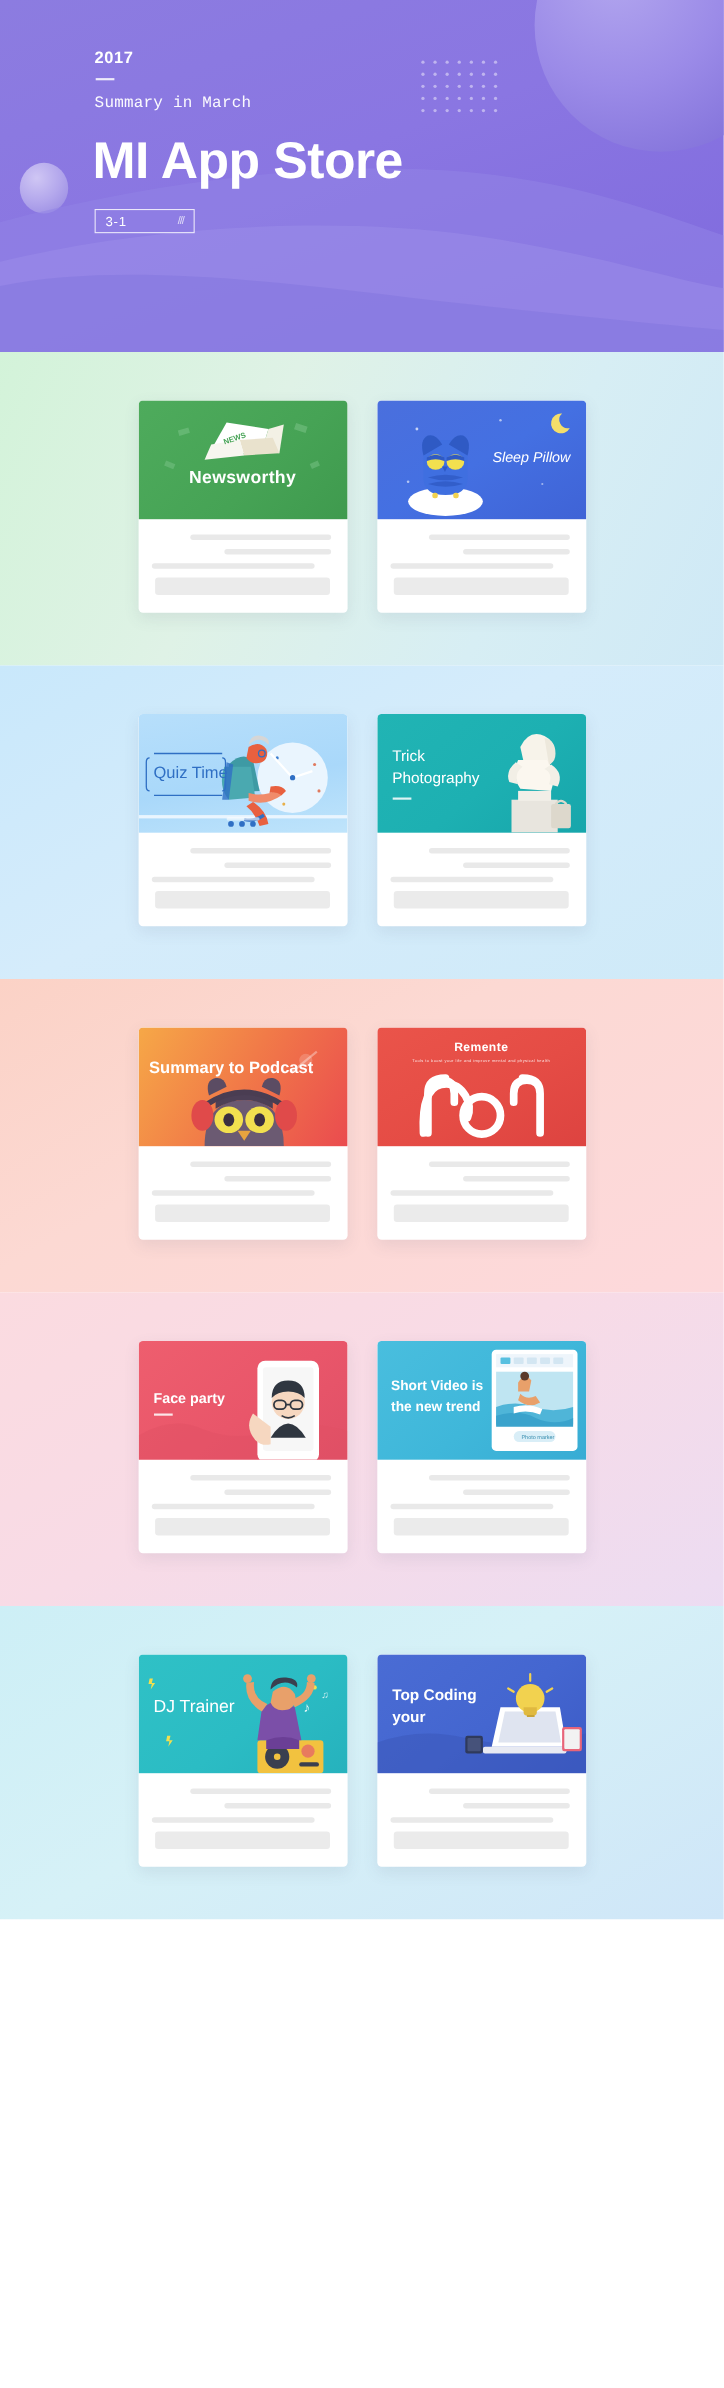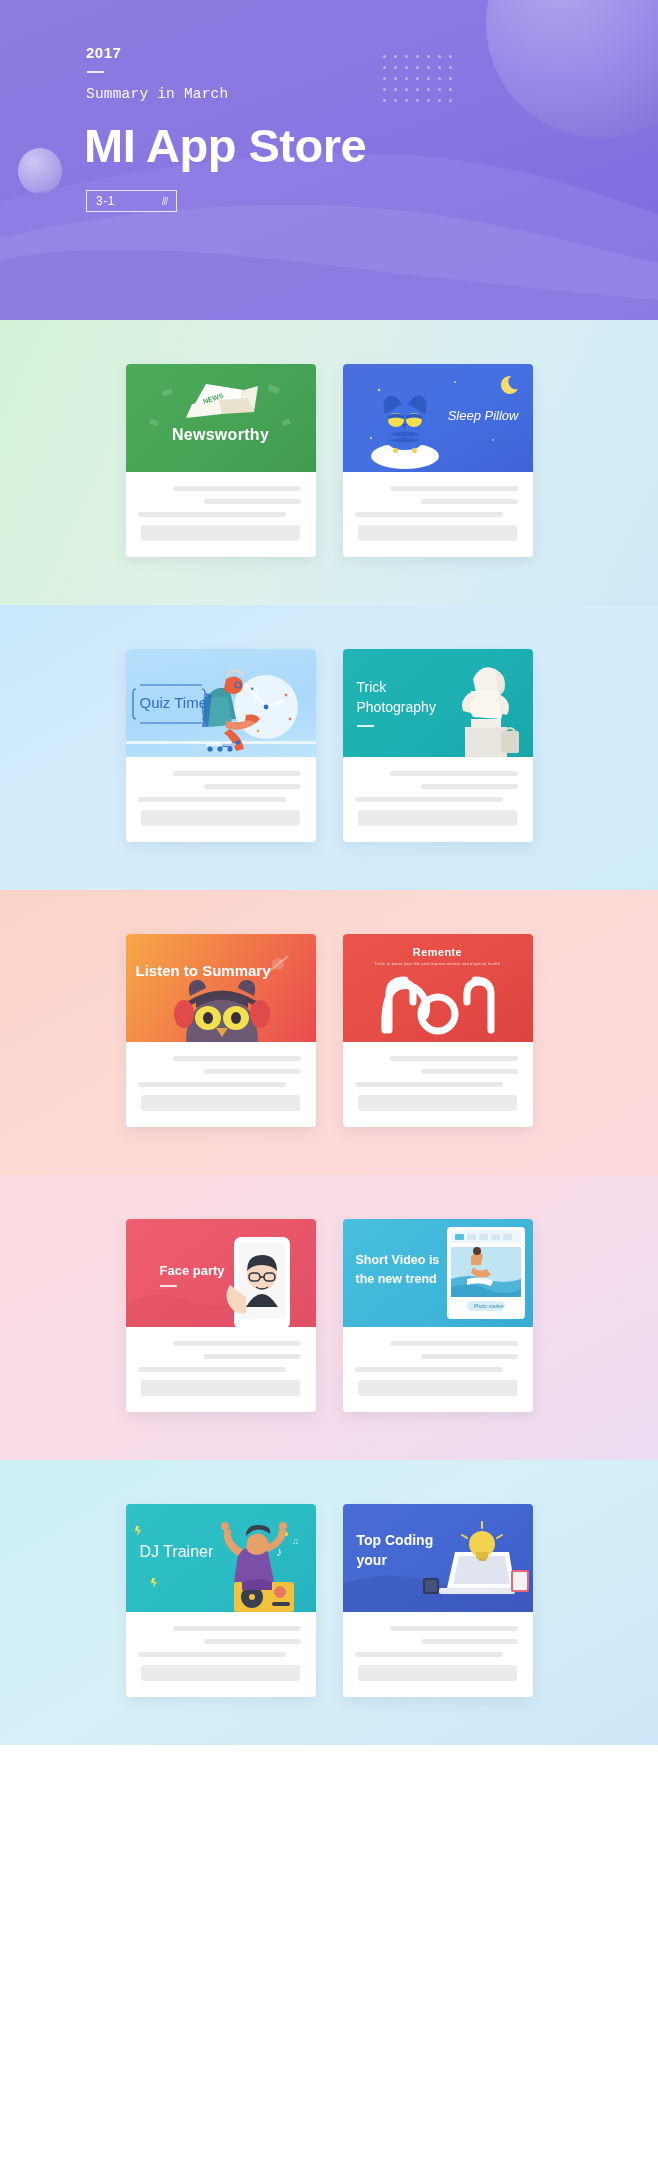--- a/index.html
+++ b/index.html
@@ -145,21 +145,21 @@
   .t-sleep .thumb-title { right:14px; top:44px; font-size:13px; font-weight:normal; text-align:right; width:88px;font-style:italic; }
   .t-quiz { background:linear-gradient(170deg,#b7dffb 0%,#a9d8fa 55%,#bfe4fb 100%); }
   .t-quiz .thumb-title { left:14px; top:45px; color:#2f6fc4; font-size:15px; font-weight:normal; }
   .t-trick { background:linear-gradient(140deg,#21b4b4 0%,#1db0b2 55%,#17a6ab 100%); }
   .t-trick .thumb-title { left:14px; top:28px; font-size:14px; font-weight:normal; line-height:1.45; width:95px; }
   .t-podcast { background:linear-gradient(120deg,#f6a847 0%,#f17a48 48%,#ea4b4f 100%); }
   .t-podcast .thumb-title { left:10px; top:28px; font-size:15px; width:175px; }
   .t-remente { background:linear-gradient(150deg,#ea544a 0%,#e54c45 55%,#dd4340 100%); }
   .t-remente .thumb-title { left:0; right:0; text-align:center; top:12px; font-size:11px; letter-spacing:.4px; }
   .t-face { background:linear-gradient(140deg,#ee5e6e 0%,#e9566a 55%,#e05067 100%); }
-  .t-face .thumb-title { left:14px; top:44px; font-size:13px;margin-left:20px; }
+  .t-face .thumb-title { left:14px; top:44px; font-size:13px; }
   .t-short { background:linear-gradient(140deg,#49bede 0%,#3fb7da 55%,#38acd4 100%); }
   .t-short .thumb-title { left:13px; top:32px; font-size:12.5px; line-height:1.5; width:88px; }
   .t-dj { background:linear-gradient(140deg,#2fc1c6 0%,#2bbcc4 55%,#26b2bd 100%); }
   .t-dj .thumb-title { left:14px; top:36px; font-size:16px; line-height:1.45; font-weight:normal; }
   .t-coding { background:linear-gradient(140deg,#4a6cd4 0%,#4466d0 55%,#3c5bc6 100%); }
   .t-coding .thumb-title { left:14px; top:26px; font-size:14px; line-height:1.45; width:90px; }
 
   .tdash { width:17px;height:2px;background:rgba(255,255,255,.85);margin-top:7px; }
 
   .art { position:absolute; inset:0; z-index:2; }
@@ -373,21 +373,21 @@
             <ellipse cx="110" cy="84" rx="5" ry="6" fill="#3a2f40"></ellipse>
             <path d="M90 94 l12 0 l-6 9 z" fill="#e8a33f"></path>
             <path d="M64 62 q-4 -14 6 -16 q8 -1 10 8 z" fill="#5b4c63"></path>
             <path d="M128 62 q4 -14 -6 -16 q-8 -1 -10 8 z" fill="#5b4c63"></path>
             <path d="M62 70 q34 -22 68 0" fill="none" stroke="#4a3d52" stroke-width="5"></path>
             <ellipse cx="58" cy="80" rx="10" ry="14" fill="#e04a4a"></ellipse>
             <ellipse cx="134" cy="80" rx="10" ry="14" fill="#e04a4a"></ellipse>
             <rect x="146" y="24" width="12" height="12" rx="6" fill="#fff" opacity=".18"></rect>
             <path d="M140 40 l22 -18" stroke="#fff" stroke-width="2" opacity=".35"></path>
           </svg>
-          <div class="thumb-title">Listen to Summary</div>
+          <div class="thumb-title">Summary to Podcast</div>
         </div>
         <div class="body">
           <div class="ln w1"></div>
           <div class="ln w2"></div>
           <div class="ln w3"></div>
           <div class="blk"></div>
         </div>
       </div>
 
       <div class="card">

